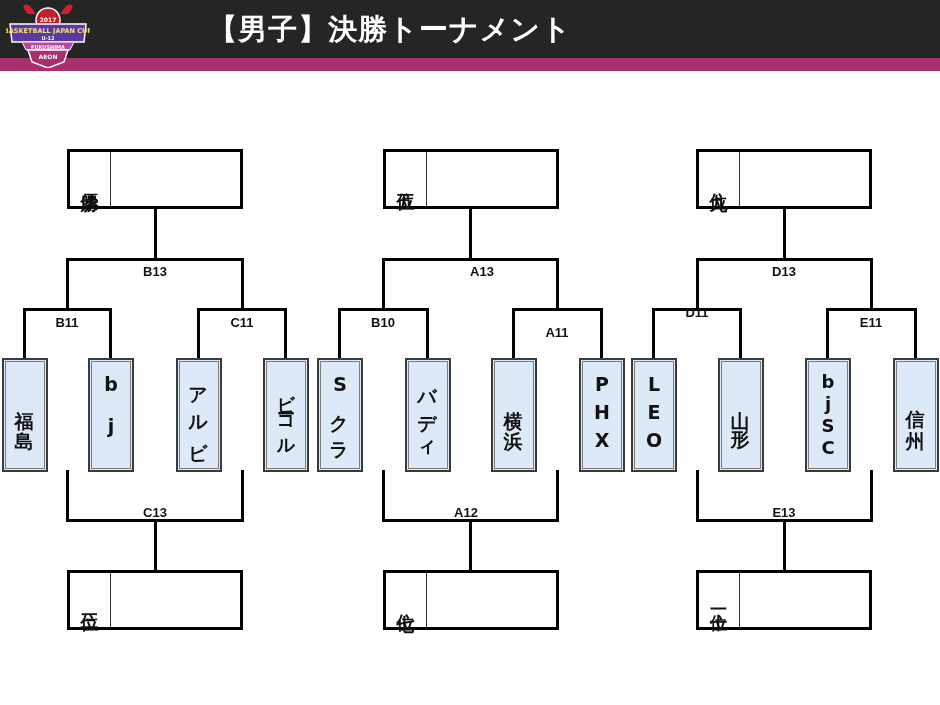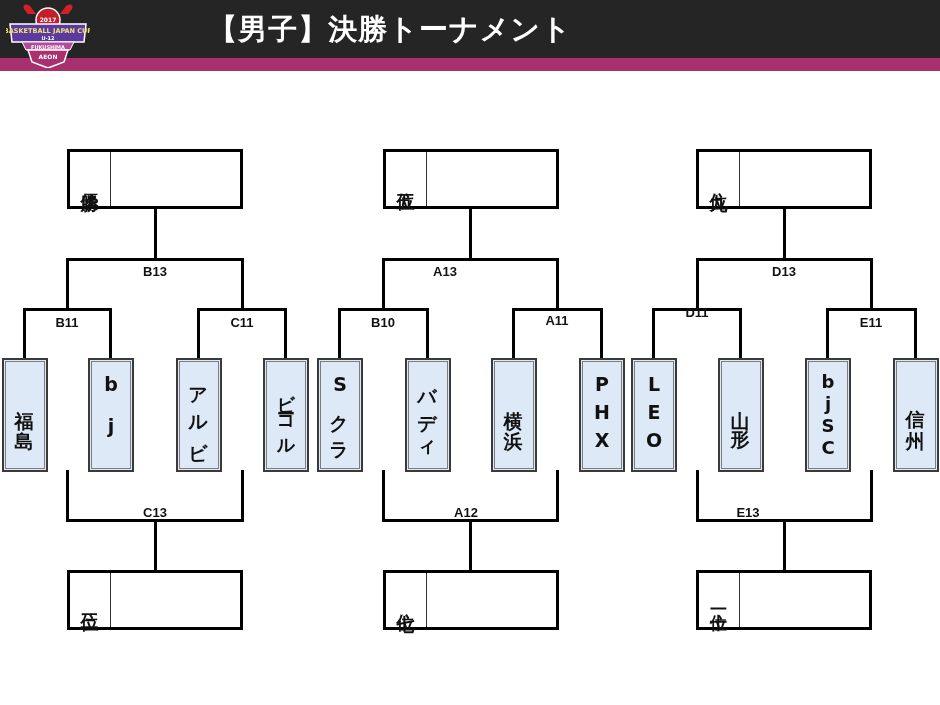--- a/index.html
+++ b/index.html
@@ -96,29 +96,29 @@
       <div class="result-value"></div>
     </div>
     <div class="result-box" style="left: 383px; top: 149px;">
       <div class="result-label">五位</div>
       <div class="result-value"></div>
     </div>
     <div class="seg" style="left: 469px; top: 209px; width: 3px; height: 50px;"></div>
     <div class="seg" style="left: 382px; top: 258px; width: 177px; height: 3px;"></div>
     <div class="seg" style="left: 382px; top: 258px; width: 3px; height: 51px;"></div>
     <div class="seg" style="left: 556px; top: 258px; width: 3px; height: 51px;"></div>
-    <div class="match-label" style="left: 415px; top: 264px;">A13</div>
+    <div class="match-label" style="left: 452px; top: 264px;">A13</div>
     <div class="seg" style="left: 338px; top: 308px; width: 91px; height: 3px;"></div>
     <div class="seg" style="left: 338px; top: 308px; width: 3px; height: 51px;"></div>
     <div class="seg" style="left: 426px; top: 308px; width: 3px; height: 51px;"></div>
     <div class="match-label" style="left: 353px; top: 315px;">B10</div>
     <div class="seg" style="left: 512px; top: 308px; width: 91px; height: 3px;"></div>
     <div class="seg" style="left: 512px; top: 308px; width: 3px; height: 51px;"></div>
     <div class="seg" style="left: 600px; top: 308px; width: 3px; height: 51px;"></div>
-    <div class="match-label" style="left: 527px; top: 313px;">A11</div>
+    <div class="match-label" style="left: 527px; top: 325px;">A11</div>
     <div class="team-box" style="left: 317px;">
       <div class="team-name">Sクラ</div>
     </div>
     <div class="team-box" style="left: 405px;">
       <div class="team-name">バディ</div>
     </div>
     <div class="team-box" style="left: 491px;">
       <div class="team-name spaced">横浜</div>
     </div>
     <div class="team-box" style="left: 579px;">
@@ -158,19 +158,19 @@
     </div>
     <div class="team-box" style="left: 805px;">
       <div class="team-name four">bjSC</div>
     </div>
     <div class="team-box" style="left: 893px;">
       <div class="team-name spaced">信州</div>
     </div>
     <div class="seg" style="left: 696px; top: 470px; width: 3px; height: 51px;"></div>
     <div class="seg" style="left: 870px; top: 470px; width: 3px; height: 51px;"></div>
     <div class="seg" style="left: 696px; top: 519px; width: 177px; height: 3px;"></div>
-    <div class="match-label" style="left: 718px; top: 505px;">E13</div>
+    <div class="match-label" style="left: 754px; top: 505px;">E13</div>
     <div class="seg" style="left: 783px; top: 519px; width: 3px; height: 52px;"></div>
     <div class="result-box" style="left: 696px; top: 570px;">
       <div class="result-label three">十一位</div>
       <div class="result-value"></div>
     </div>
   </div>
 
 </body></html>

